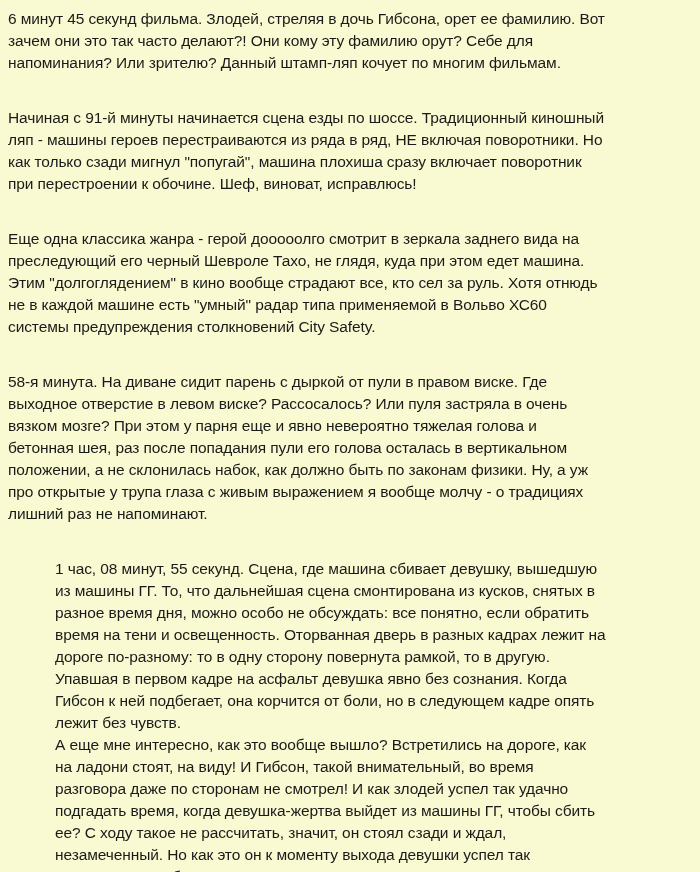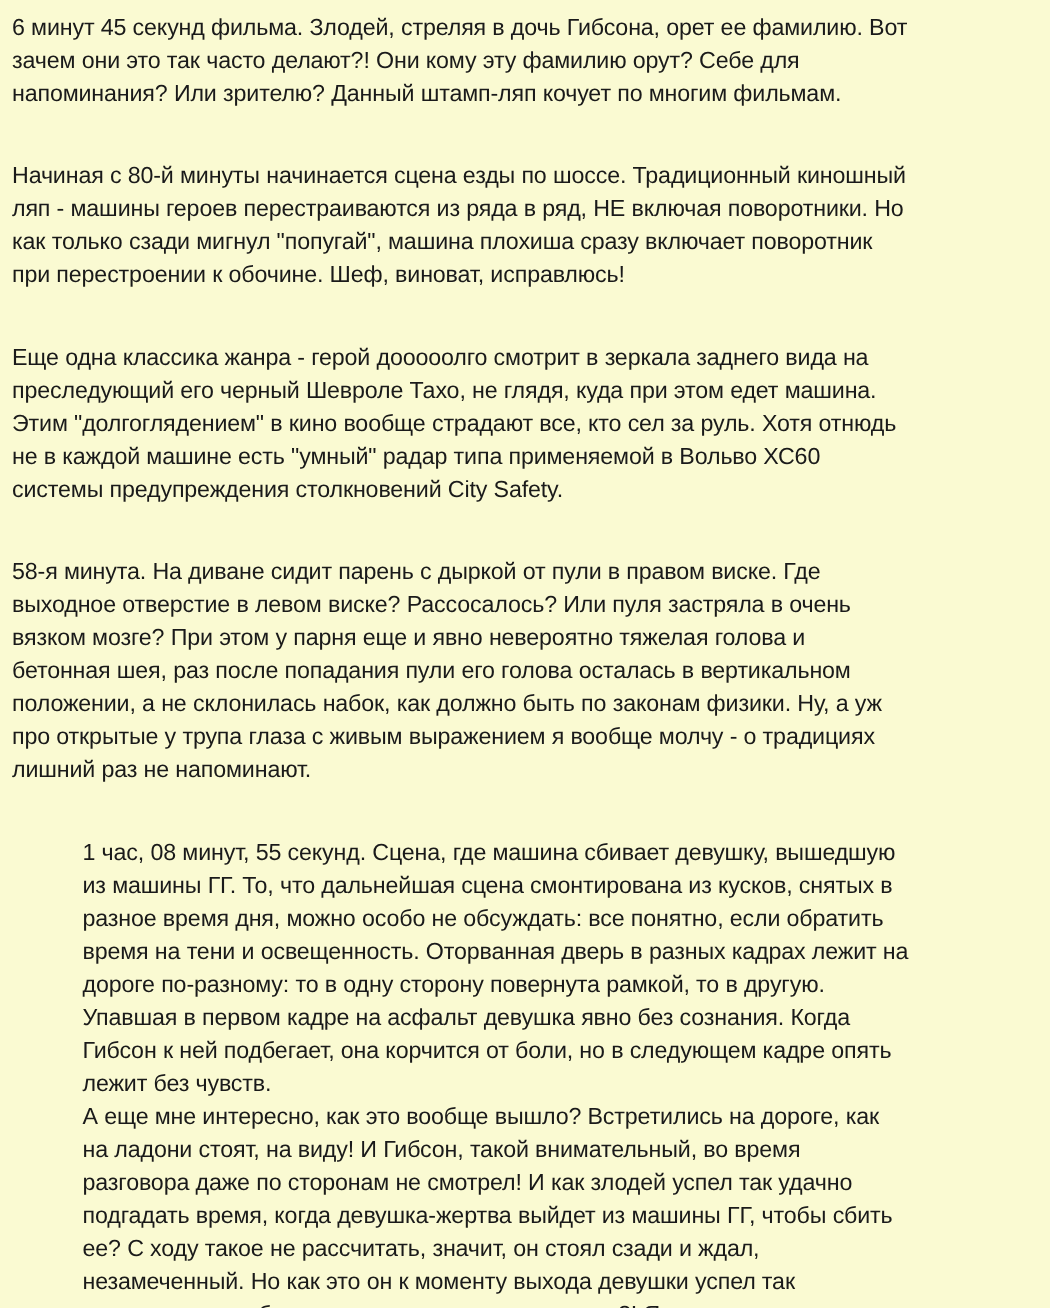--- a/index.html
+++ b/index.html
@@ -28,18 +28,18 @@
   .article p.mb0 {
     margin-bottom: 0;
     margin-left: 47px;
   }
 </style>
 </head>
 <body style="background: rgb(250, 250, 210);">
 
 <div class="article" style="color: rgb(26, 26, 26);">
   <p>6 минут 45 секунд фильма. Злодей, стреляя в дочь Гибсона, орет ее фамилию. Вот зачем они это так часто делают?! Они кому эту фамилию орут? Себе для напоминания? Или зрителю? Данный штамп-ляп кочует по многим фильмам.</p>
-  <p>Начиная с 80-й минуты начинается сцена езды по шоссе. Традиционный киношный ляп - машины героев перестраиваются из ряда в ряд, НЕ включая поворотники. Но как только сзади мигнул "попугай", машина плохиша сразу включает поворотник при перестроении к обочине. Шеф, виноват, исправлюсь!</p>
+  <p>Начиная с 91-й минуты начинается сцена езды по шоссе. Традиционный киношный ляп - машины героев перестраиваются из ряда в ряд, НЕ включая поворотники. Но как только сзади мигнул "попугай", машина плохиша сразу включает поворотник при перестроении к обочине. Шеф, виноват, исправлюсь!</p>
   <p>Еще одна классика жанра - герой дооооолго смотрит в зеркала заднего вида на преследующий его черный Шевроле Тахо, не глядя, куда при этом едет машина. Этим "долгоглядением" в кино вообще страдают все, кто сел за руль. Хотя отнюдь не в каждой машине есть "умный" радар типа применяемой в Вольво ХС60 системы предупреждения столкновений City Safety.</p>
   <p>58-я минута. На диване сидит парень с дыркой от пули в правом виске. Где выходное отверстие в левом виске? Рассосалось? Или пуля застряла в очень вязком мозге? При этом у парня еще и явно невероятно тяжелая голова и бетонная шея, раз после попадания пули его голова осталась в вертикальном положении, а не склонилась набок, как должно быть по законам физики. Ну, а уж про открытые у трупа глаза с живым выражением я вообще молчу - о традициях лишний раз не напоминают.</p>
   <p class="mb0">1 час, 08 минут, 55 секунд. Сцена, где машина сбивает девушку, вышедшую из машины ГГ. То, что дальнейшая сцена смонтирована из кусков, снятых в разное время дня, можно особо не обсуждать: все понятно, если обратить время на тени и освещенность. Оторванная дверь в разных кадрах лежит на дороге по-разному: то в одну сторону повернута рамкой, то в другую. Упавшая в первом кадре на асфальт девушка явно без сознания. Когда Гибсон к ней подбегает, она корчится от боли, но в следующем кадре опять лежит без чувств.</p>
   <p class="mb0">А еще мне интересно, как это вообще вышло? Встретились на дороге, как на ладони стоят, на виду! И Гибсон, такой внимательный, во время разговора даже по сторонам не смотрел! И как злодей успел так удачно подгадать время, когда девушка-жертва выйдет из машины ГГ, чтобы сбить ее? С ходу такое не рассчитать, значит, он стоял сзади и ждал, незамеченный. Но как это он к моменту выхода девушки успел так разогнаться, чтобы от удара даже дверь отлетела?! Я сам езжу на таком же Dodge Intrepid и уверяю вас: ракетных ускорителей на эти машины не ставят! Той скорости, до которой машина убийцы разогналась, хватило бы только на то, чтобы дверь загнуть, но не оторвать "с мясом". И на машине - ни царапины! Кино...)))</p>
 </div>
 
 </body></html>

